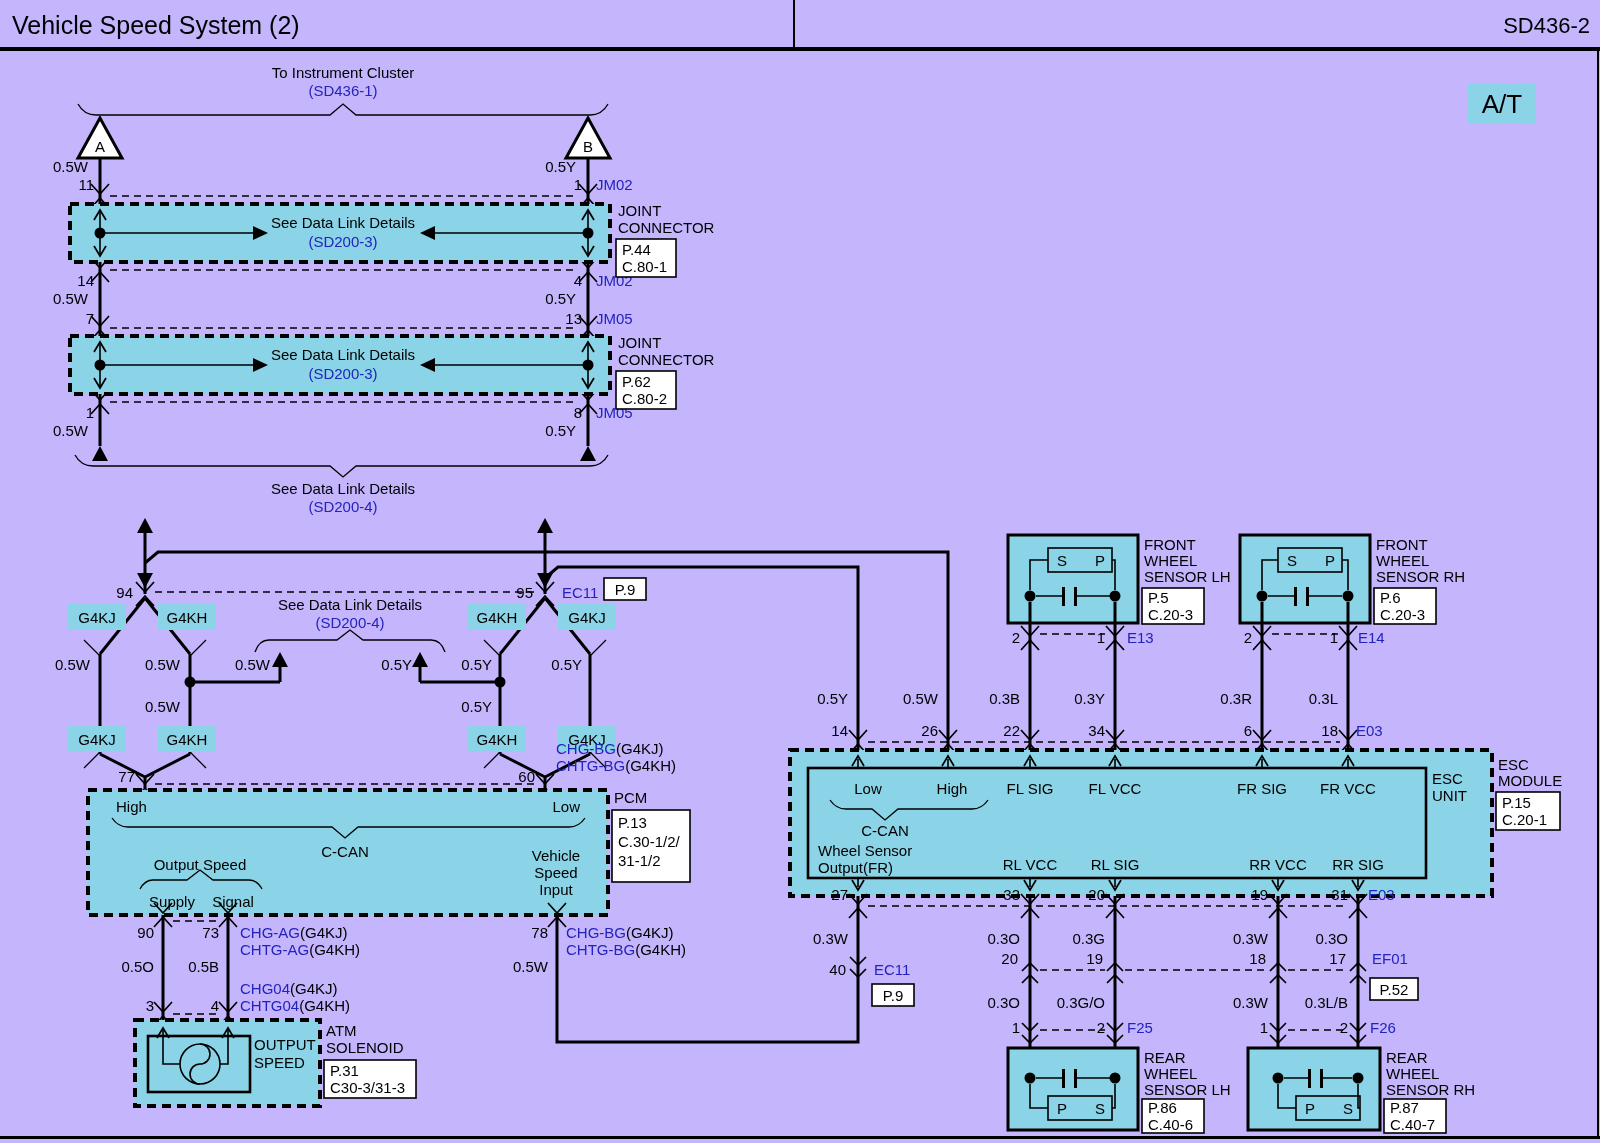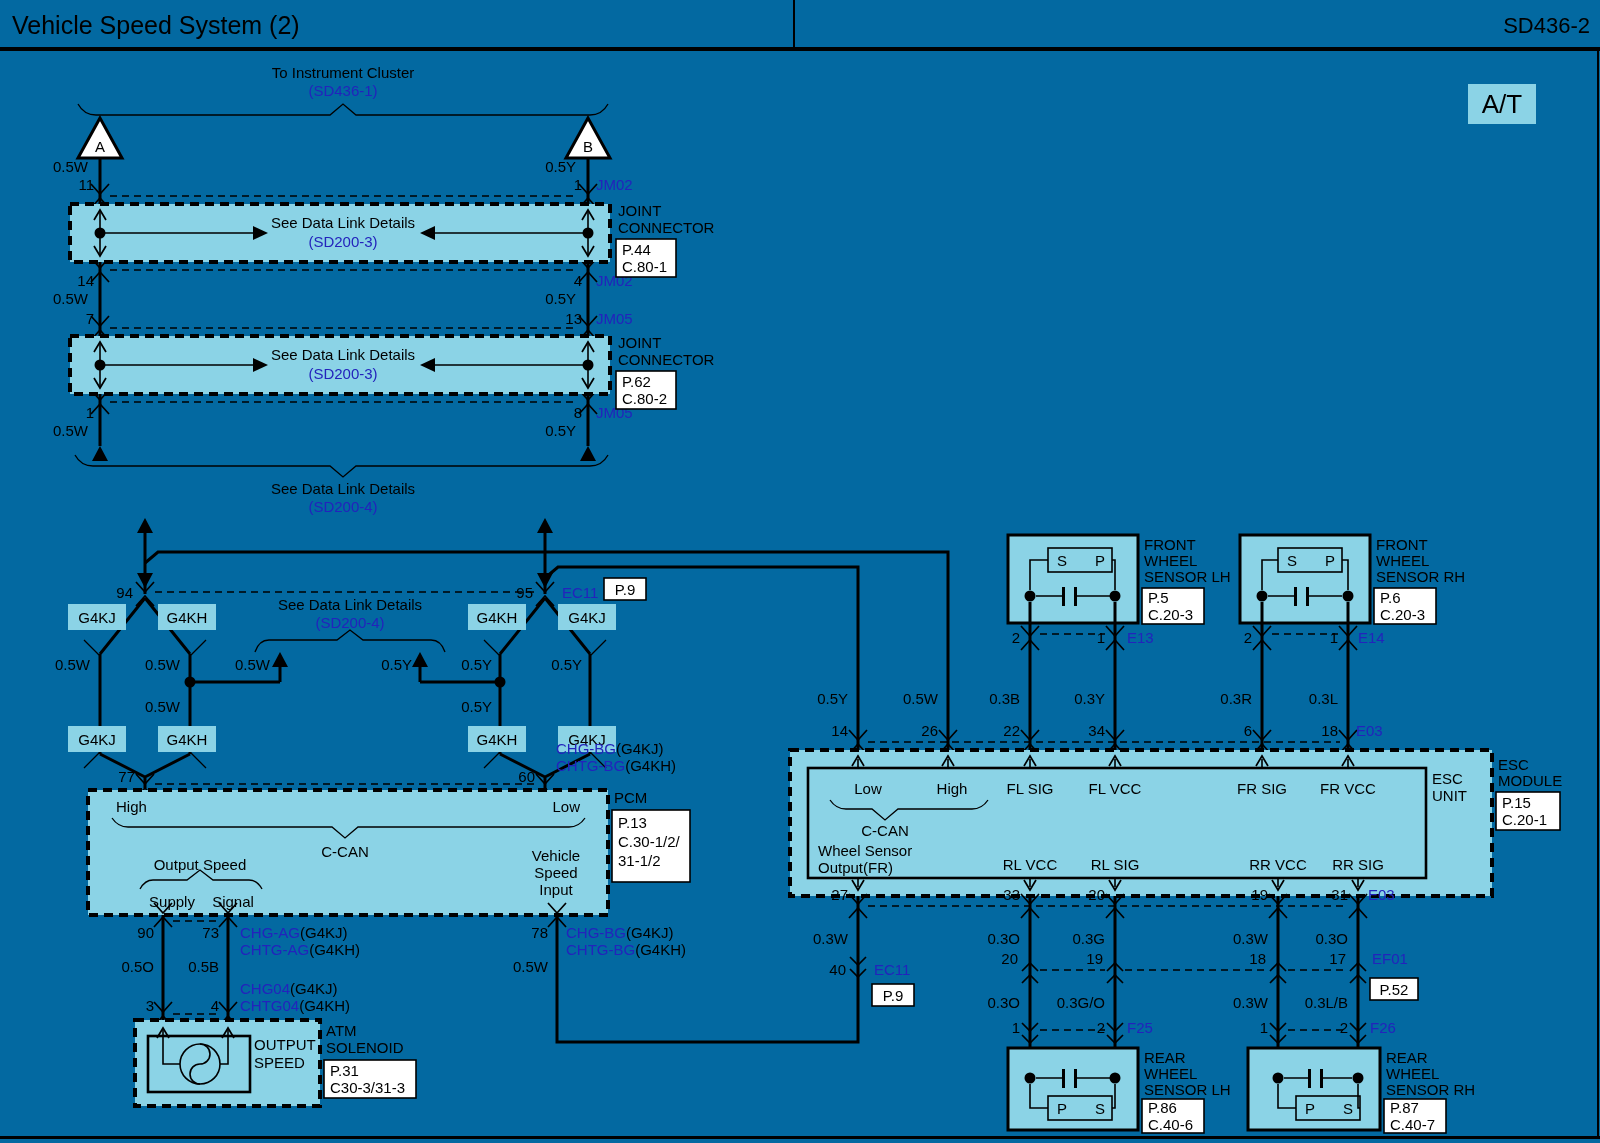--- a/index.html
+++ b/index.html
@@ -1,16 +1,16 @@
 <!DOCTYPE html>
 <html><head>
 <meta charset="utf-8">
 <style>
   html,body{margin:0;padding:0;background:#fff}
-  .stage{position:relative;width:1600px;height:1143px;background:#0369a1;overflow:hidden}
+  .stage{position:relative;width:1600px;height:1143px;background:#c4b5fd;overflow:hidden}
   svg text{font-family:"Liberation Sans","DejaVu Sans",sans-serif;fill:#000}
   .t{font-size:15px}
   .ttl{font-size:25px}
   .cod{font-size:22px}
   .bdg{font-size:26px}
   .b{fill:#2323BC}
   .k{fill:#000}
   .c{text-anchor:middle}
   .e{text-anchor:end}
   .w{stroke:#000;stroke-width:3;fill:none}

